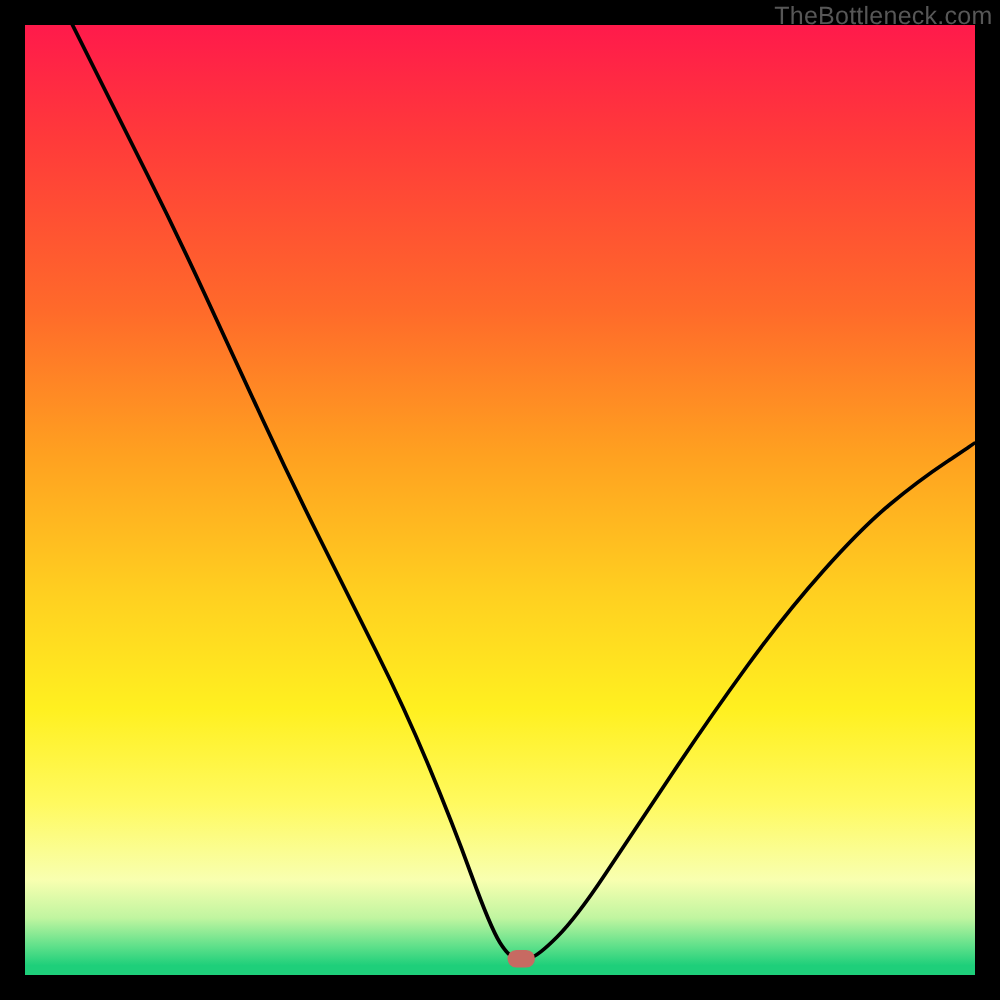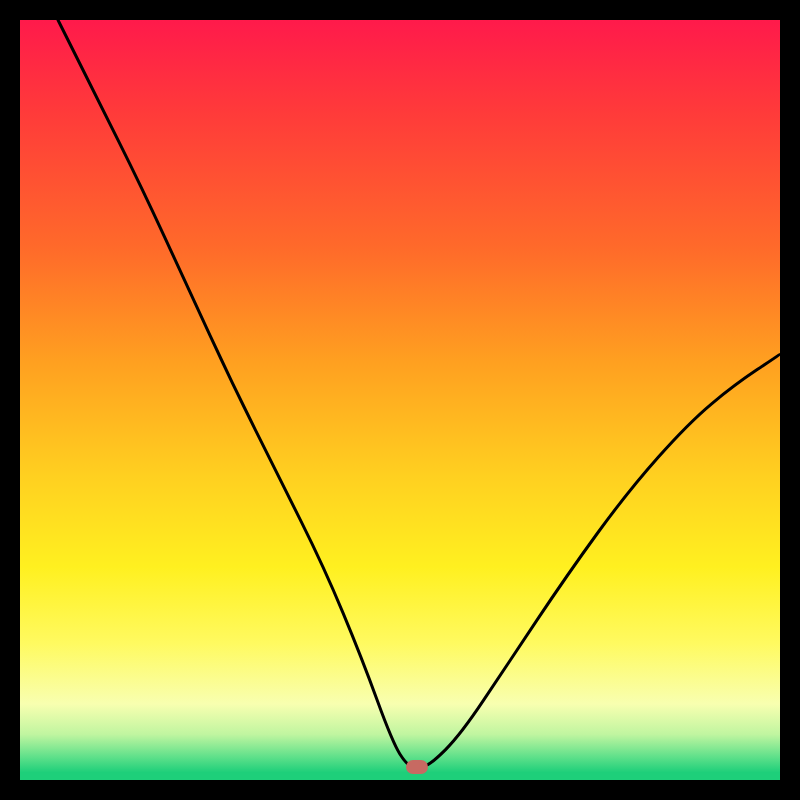--- a/index.html
+++ b/index.html
@@ -80,20 +80,21 @@
     border-radius: 7px;
     background: #c76a62;
     transform: translate(-50%, -50%);
   }
 </style>
 </head>
 <body>
 
 <div class="stage">
 
+  <div class="watermark">TheBottleneck.com</div>
 
   <div class="plot-area">
 
     <div class="gradient-fill"></div>
 
     <svg class="curve-layer" viewBox="0 0 760 760" preserveAspectRatio="none">
       <path id="curve-path" class="curve-path" d="M 38.0 0.0 Q 38.0 0.0 57.0 38.0 Q 76.0 76.0 98.8 121.6 Q 121.6 167.2 144.4 216.6 Q 167.2 266.0 190.0 315.4 Q 212.8 364.8 235.6 410.4 Q 258.4 456.0 281.2 501.6 Q 304.0 547.2 323.0 592.8 Q 342.0 638.4 357.2 680.2 Q 372.4 722.0 380.0 734.2 Q 387.6 746.3 393.3 746.7 Q 399.0 747.1 404.7 745.9 Q 410.4 744.8 425.6 729.6 Q 440.8 714.4 463.6 680.2 Q 486.4 646.0 516.8 600.4 Q 547.2 554.8 577.6 513.0 Q 608.0 471.2 638.4 437.0 Q 668.8 402.8 691.6 383.8 Q 714.4 364.8 737.2 349.6 T 760.0 334.4 "></path>
     </svg>
 
     <div id="marker-dot" class="marker-dot" style="left: 397.48px; top: 747.08px; background: rgb(199, 106, 98);"></div>

